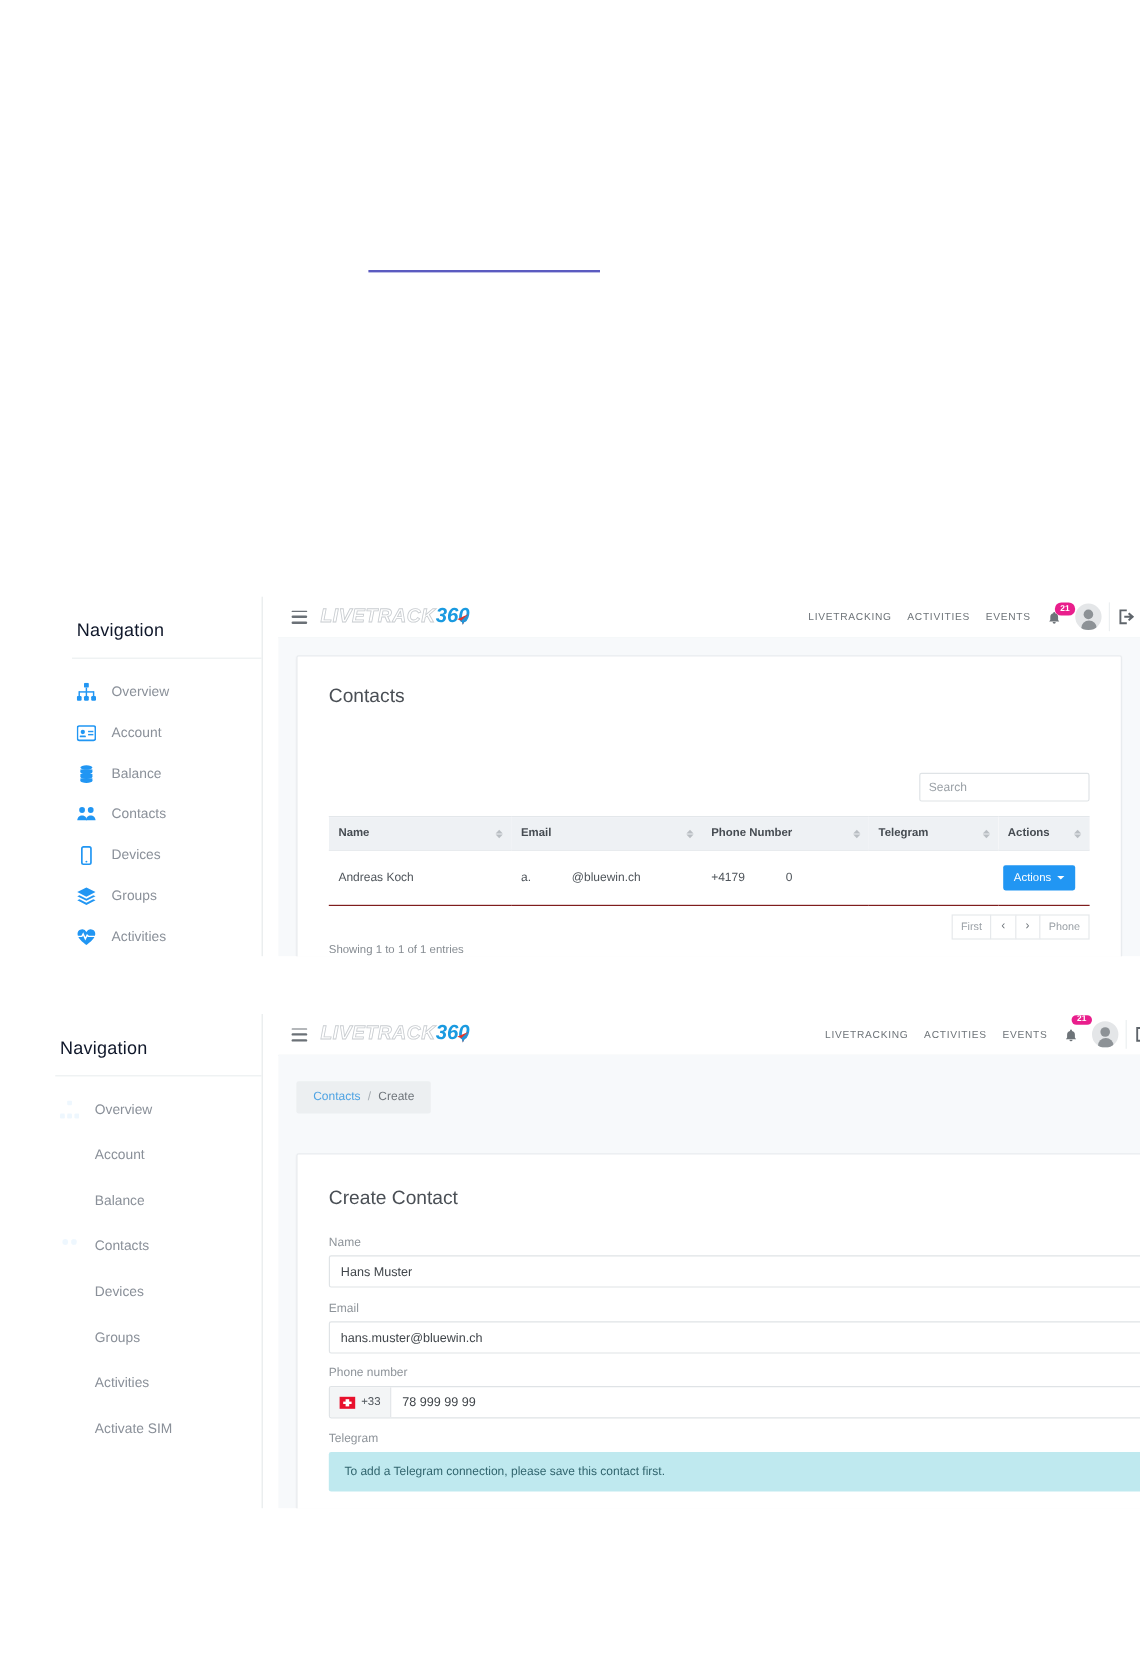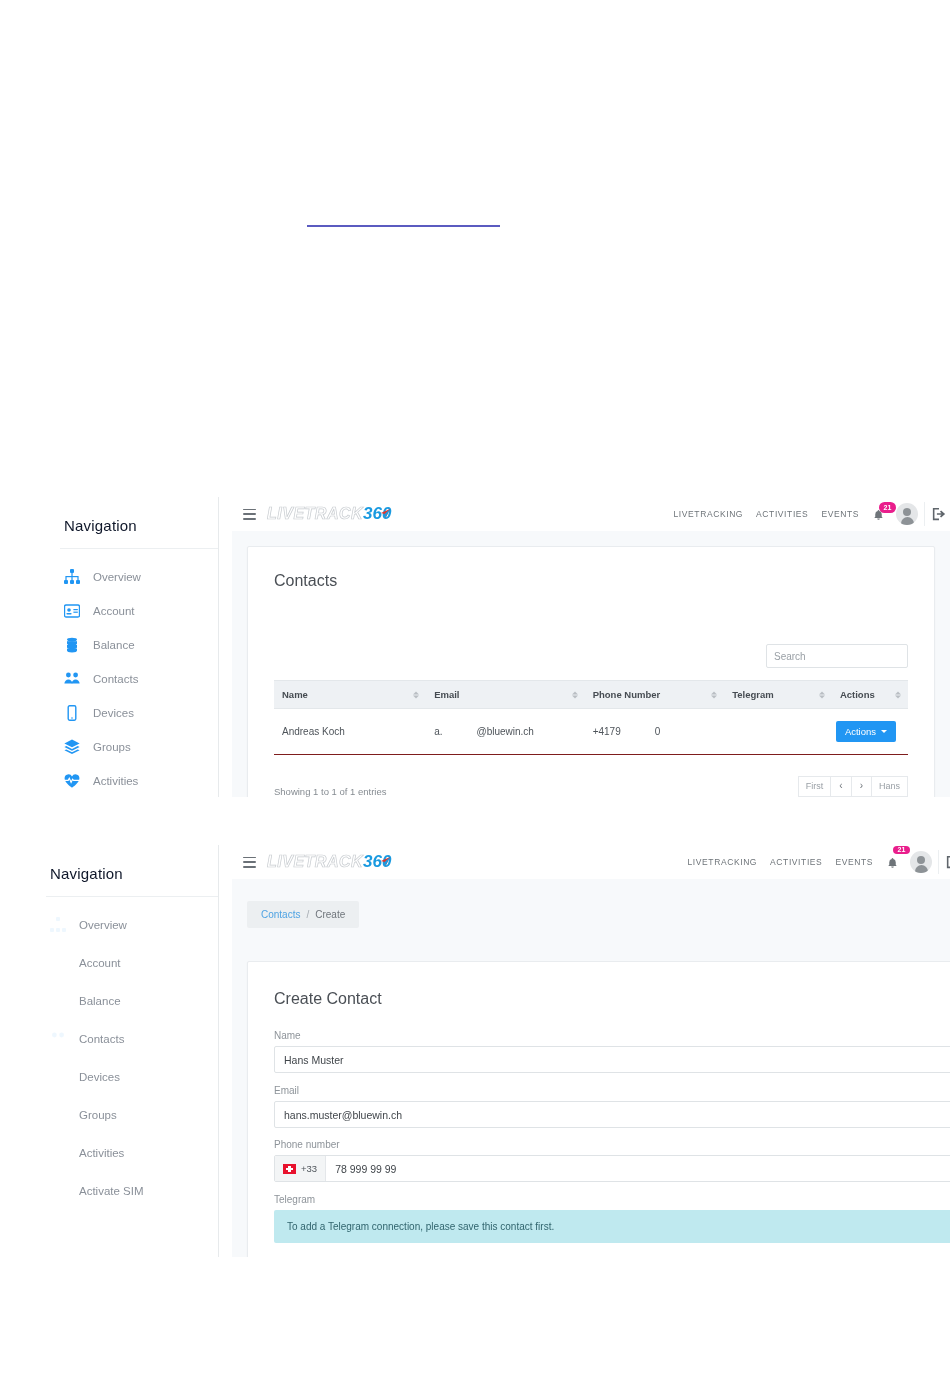--- a/index.html
+++ b/index.html
@@ -36,21 +36,21 @@
   .nav-ico{width:16px;height:16px;flex:0 0 16px;display:block;}
   .nav-ico svg{width:16px;height:16px;display:block;fill:#2196f3;}
 
   .topbar{
     position:absolute;left:0;right:0;top:0;height:34px;
     background:#ffffff;border-bottom:1px solid #eceff1;
     display:flex;align-items:center;
   }
   .burger{width:13px;height:11px;margin-left:11px;display:flex;flex-direction:column;justify-content:space-between;cursor:pointer;}
   .burger i{display:block;height:1.6px;background:#6b7177;border-radius:1px;}
-  .logo{margin-left:11px;display:flex;align-items:center;height:18px;}
+  .logo{margin-left:11px;display:flex;align-items:flex-end;height:18px;}
   .logo-a{
     font-size:16px;font-weight:700;font-style:italic;letter-spacing:.5px;
     color:transparent;
     -webkit-text-stroke:0.7px #c9cdd1;
     font-family:"Liberation Sans", sans-serif;
   }
   .logo-b{
     font-size:17px;font-weight:700;font-style:italic;color:#1a9ae0;letter-spacing:0px;
   }
   .logo-arrow{position:relative;margin-left:-11px;top:-1px;width:11px;height:11px;}
@@ -340,25 +340,25 @@
                 </span>
               </td>
             </tr>
           </tbody>
         </table>
       </div>
 
       <div style="position:absolute;left:26px;top:234px;">
         <span class="showing">Showing 1 to 1 of 1 entries</span>
       </div>
-      <div class="pager" style="position:absolute;right:26px;top:229px;justify-content:center;">
+      <div class="pager" style="position:absolute;right:26px;top:215px;justify-content:center;">
         <span class="pg">First</span>
         <span class="pg ar">‹</span>
         <span class="pg ar">›</span>
-        <span class="pg">Hans</span>
+        <span class="pg">Phone</span>
       </div>
 
     </div>
   </div>
 </div>
 
 <div class="window" style="left:-14px;top:845px;width:978px;height:412px;">
 
   <div class="sidebar" style="width:232px;">
     <div style="padding:0 0 0 64px;">

